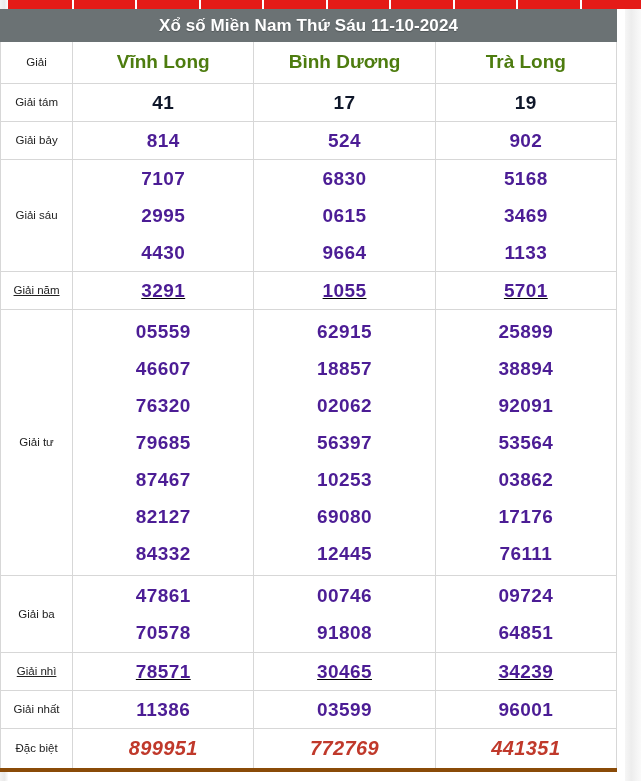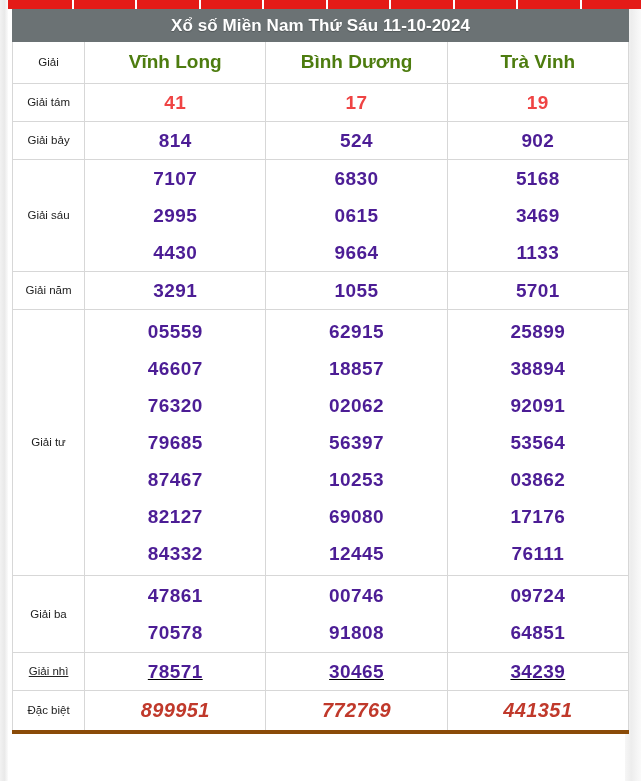--- a/index.html
+++ b/index.html
@@ -57,21 +57,21 @@
     position: absolute;
     top: 0;
     width: 2px;
     height: 9px;
     background: #ffffff;
   }
 
   
   .content {
     position: absolute;
-    left: 12px;
+    left: 0;
     top: 9px;
     width: 617px;
     height: 772px;
     box-sizing: border-box;
   }
 
   
   .title-band {
     height: 33px;
     background: #6b7274;
@@ -129,35 +129,35 @@
     padding: 5px 2px;
   }
   .num {
     font-size: 19px;
     font-weight: bold;
     color: #4c1d95;
     line-height: 1.95;
     letter-spacing: 0.4px;
   }
   .num.accent {
-    color: #ef4444;
+    color: #0f172a;
   }
   .num.special {
     color: #c0392b;
     font-size: 20px;
     font-style: italic;
   }
   .num-line { display: block; }
 
   
   tr.r-head   td, tr.r-head   th { height: 41px; }
   tr.r-g8     td, tr.r-g8     th { height: 33px; }
   tr.r-g7     td, tr.r-g7     th { height: 36px; }
   tr.r-g6     td, tr.r-g6     th { height: 111px; }
-  tr.r-g5     td, tr.r-g5     th { height: 36px; }
+  tr.r-g5     td, tr.r-g5     th { height: 36px; text-decoration: underline; }
   tr.r-g4     td, tr.r-g4     th { height: 265px; }
   tr.r-g3     td, tr.r-g3     th { height: 76px; }
   tr.r-g2     td, tr.r-g2     th { height: 37px; text-decoration: underline; }
   tr.r-g1     td, tr.r-g1     th { height: 37px; }
   tr.r-db     td, tr.r-db     th { height: 38px; }
 </style>
 </head>
 <body>
 
 <div id="page">
@@ -186,21 +186,21 @@
         <col class="c-label">
         <col class="c-prov">
         <col class="c-prov">
         <col class="c-prov">
       </colgroup>
       <thead>
         <tr class="head-row r-head">
           <th class="lbl">Giải</th>
           <th class="prov">Vĩnh Long</th>
           <th class="prov">Bình Dương</th>
-          <th class="prov">Trà Vinh</th>
+          <th class="prov">Trà Long</th>
         </tr>
       </thead>
       <tbody id="results-body">
           <tr class="r-g8">
             <th class="lbl">Giải tám</th>
             <td class="cell">
               <div class="num accent">
                 <span class="num-line">41</span>
               </div>
             </td>
@@ -343,20 +343,38 @@
               <div class="num">
                 <span class="num-line">30465</span>
               </div>
             </td>
             <td class="cell">
               <div class="num">
                 <span class="num-line">34239</span>
               </div>
             </td>
           </tr>
+          <tr class="r-g1">
+            <th class="lbl">Giải nhất</th>
+            <td class="cell">
+              <div class="num">
+                <span class="num-line">11386</span>
+              </div>
+            </td>
+            <td class="cell">
+              <div class="num">
+                <span class="num-line">03599</span>
+              </div>
+            </td>
+            <td class="cell">
+              <div class="num">
+                <span class="num-line">96001</span>
+              </div>
+            </td>
+          </tr>
           <tr class="r-db">
             <th class="lbl">Đặc biệt</th>
             <td class="cell">
               <div class="num special">
                 <span class="num-line">899951</span>
               </div>
             </td>
             <td class="cell">
               <div class="num special">
                 <span class="num-line">772769</span>

